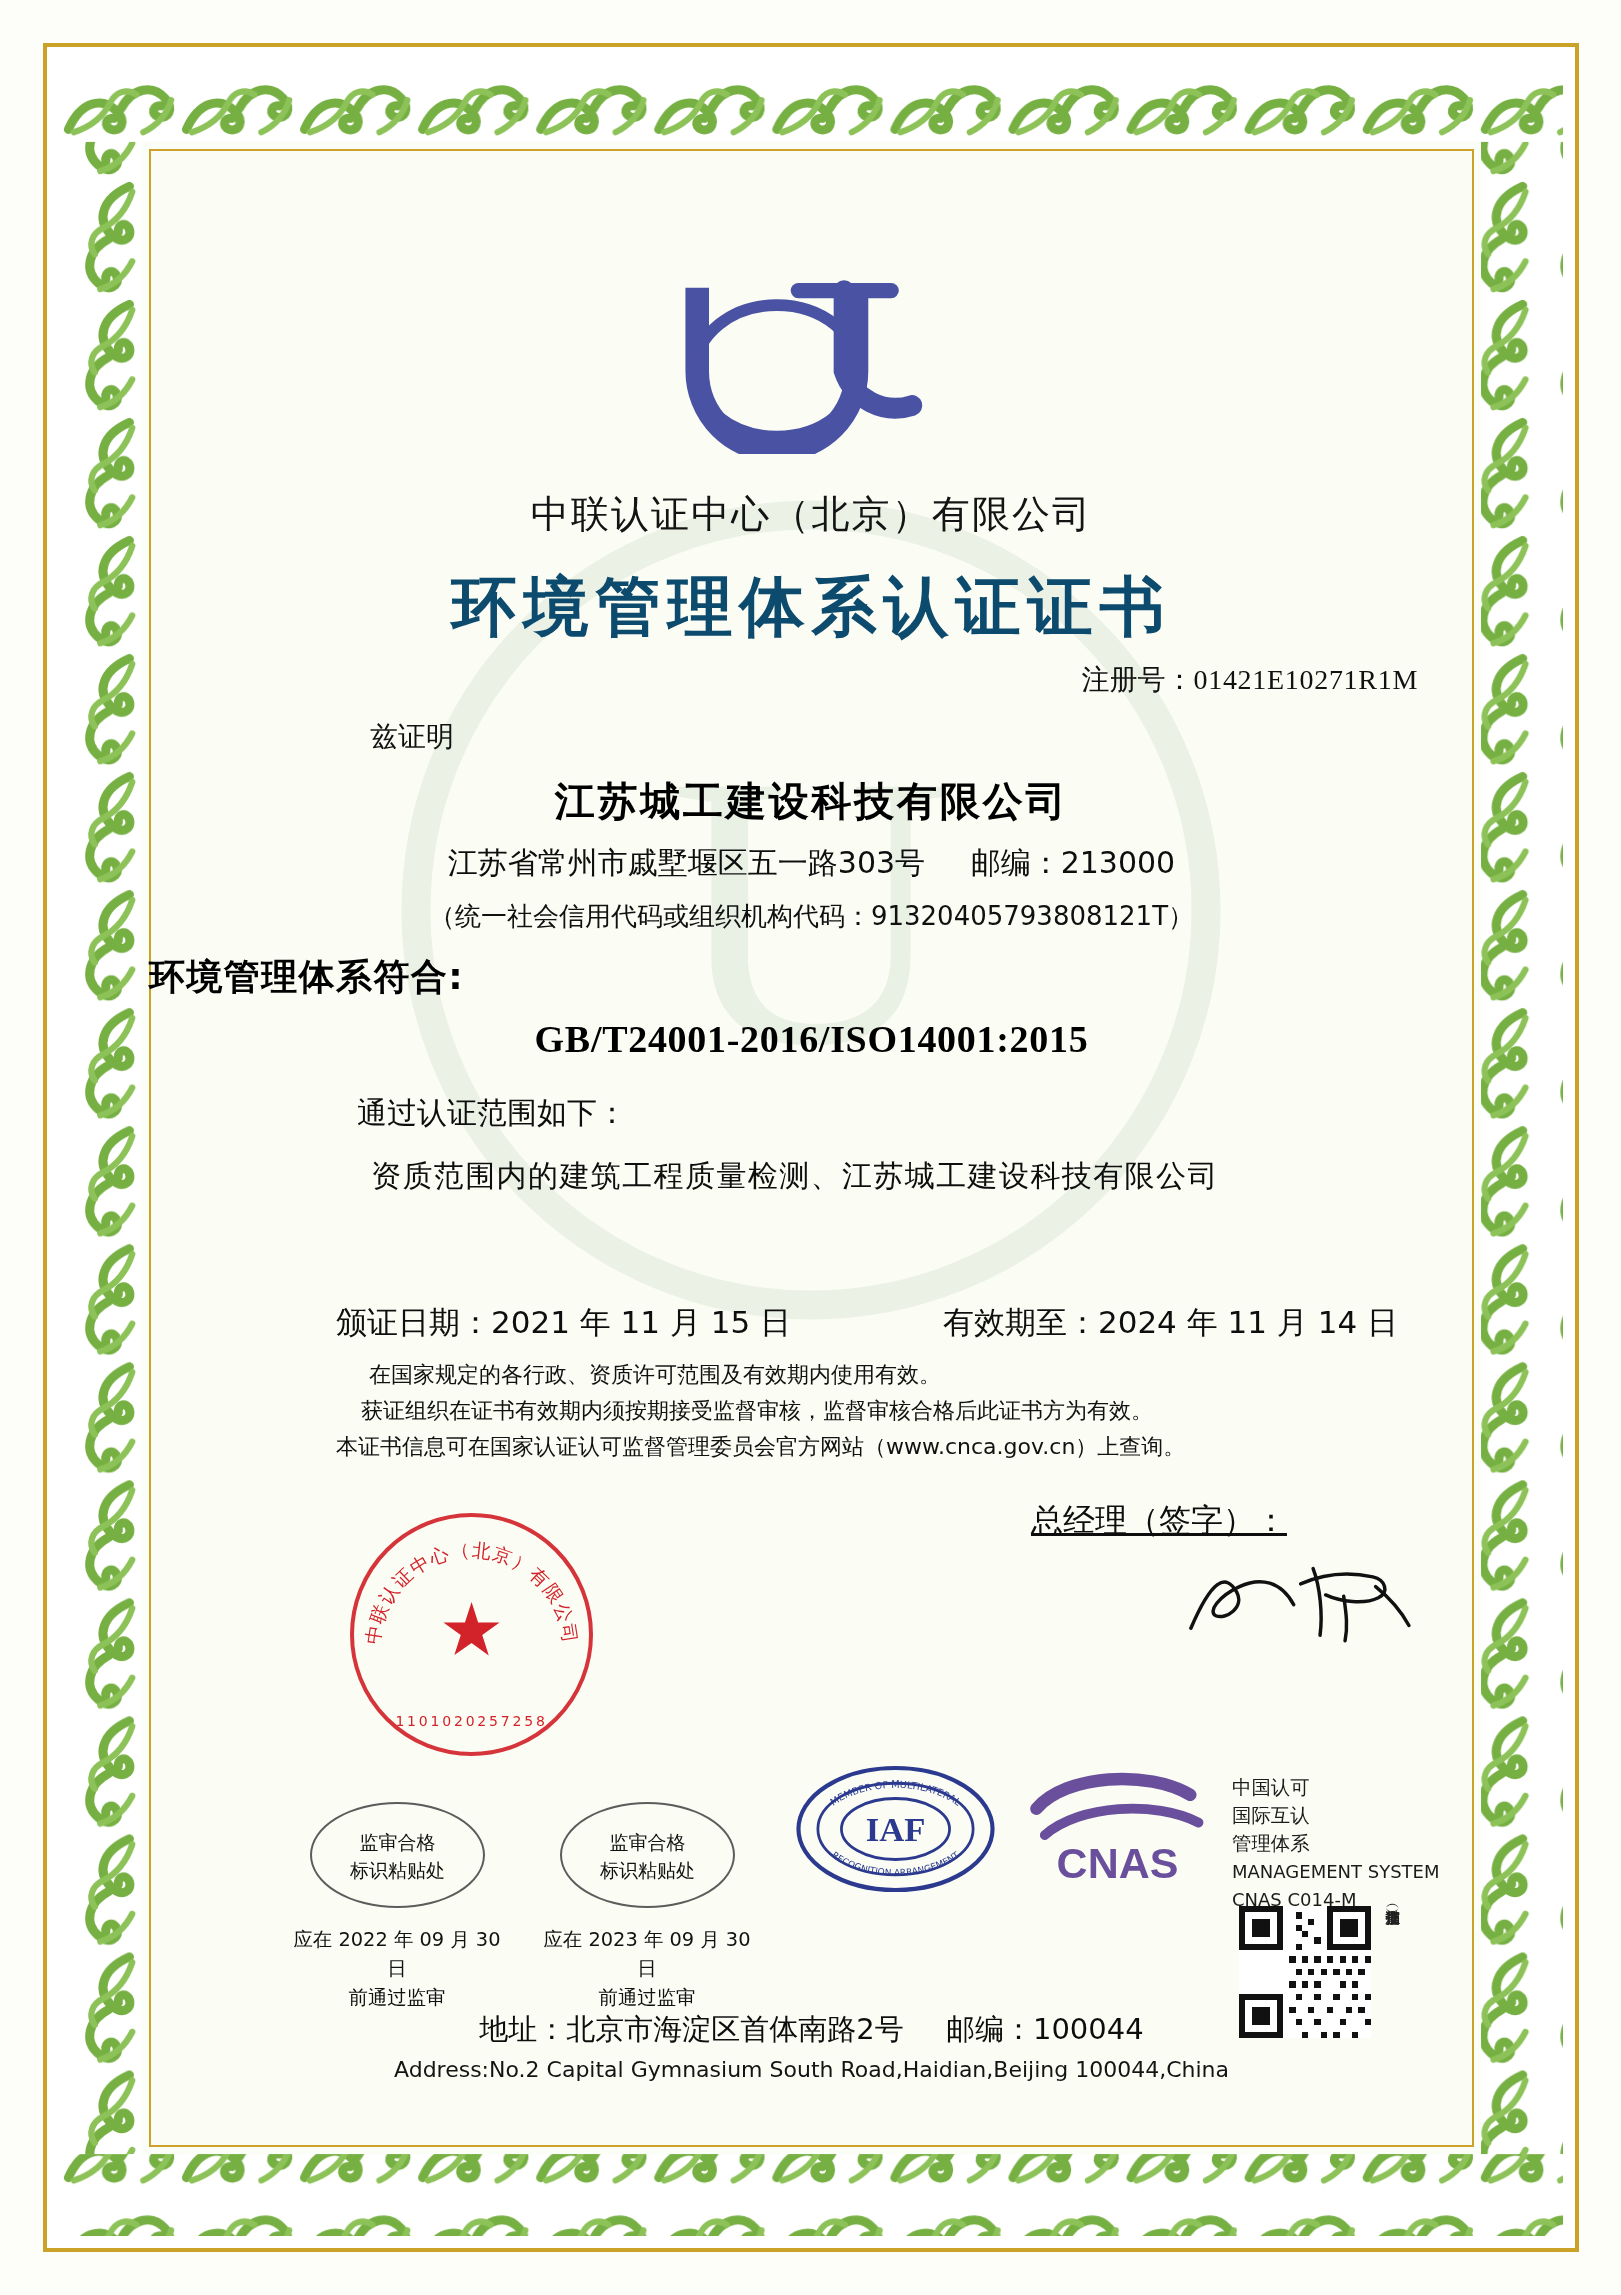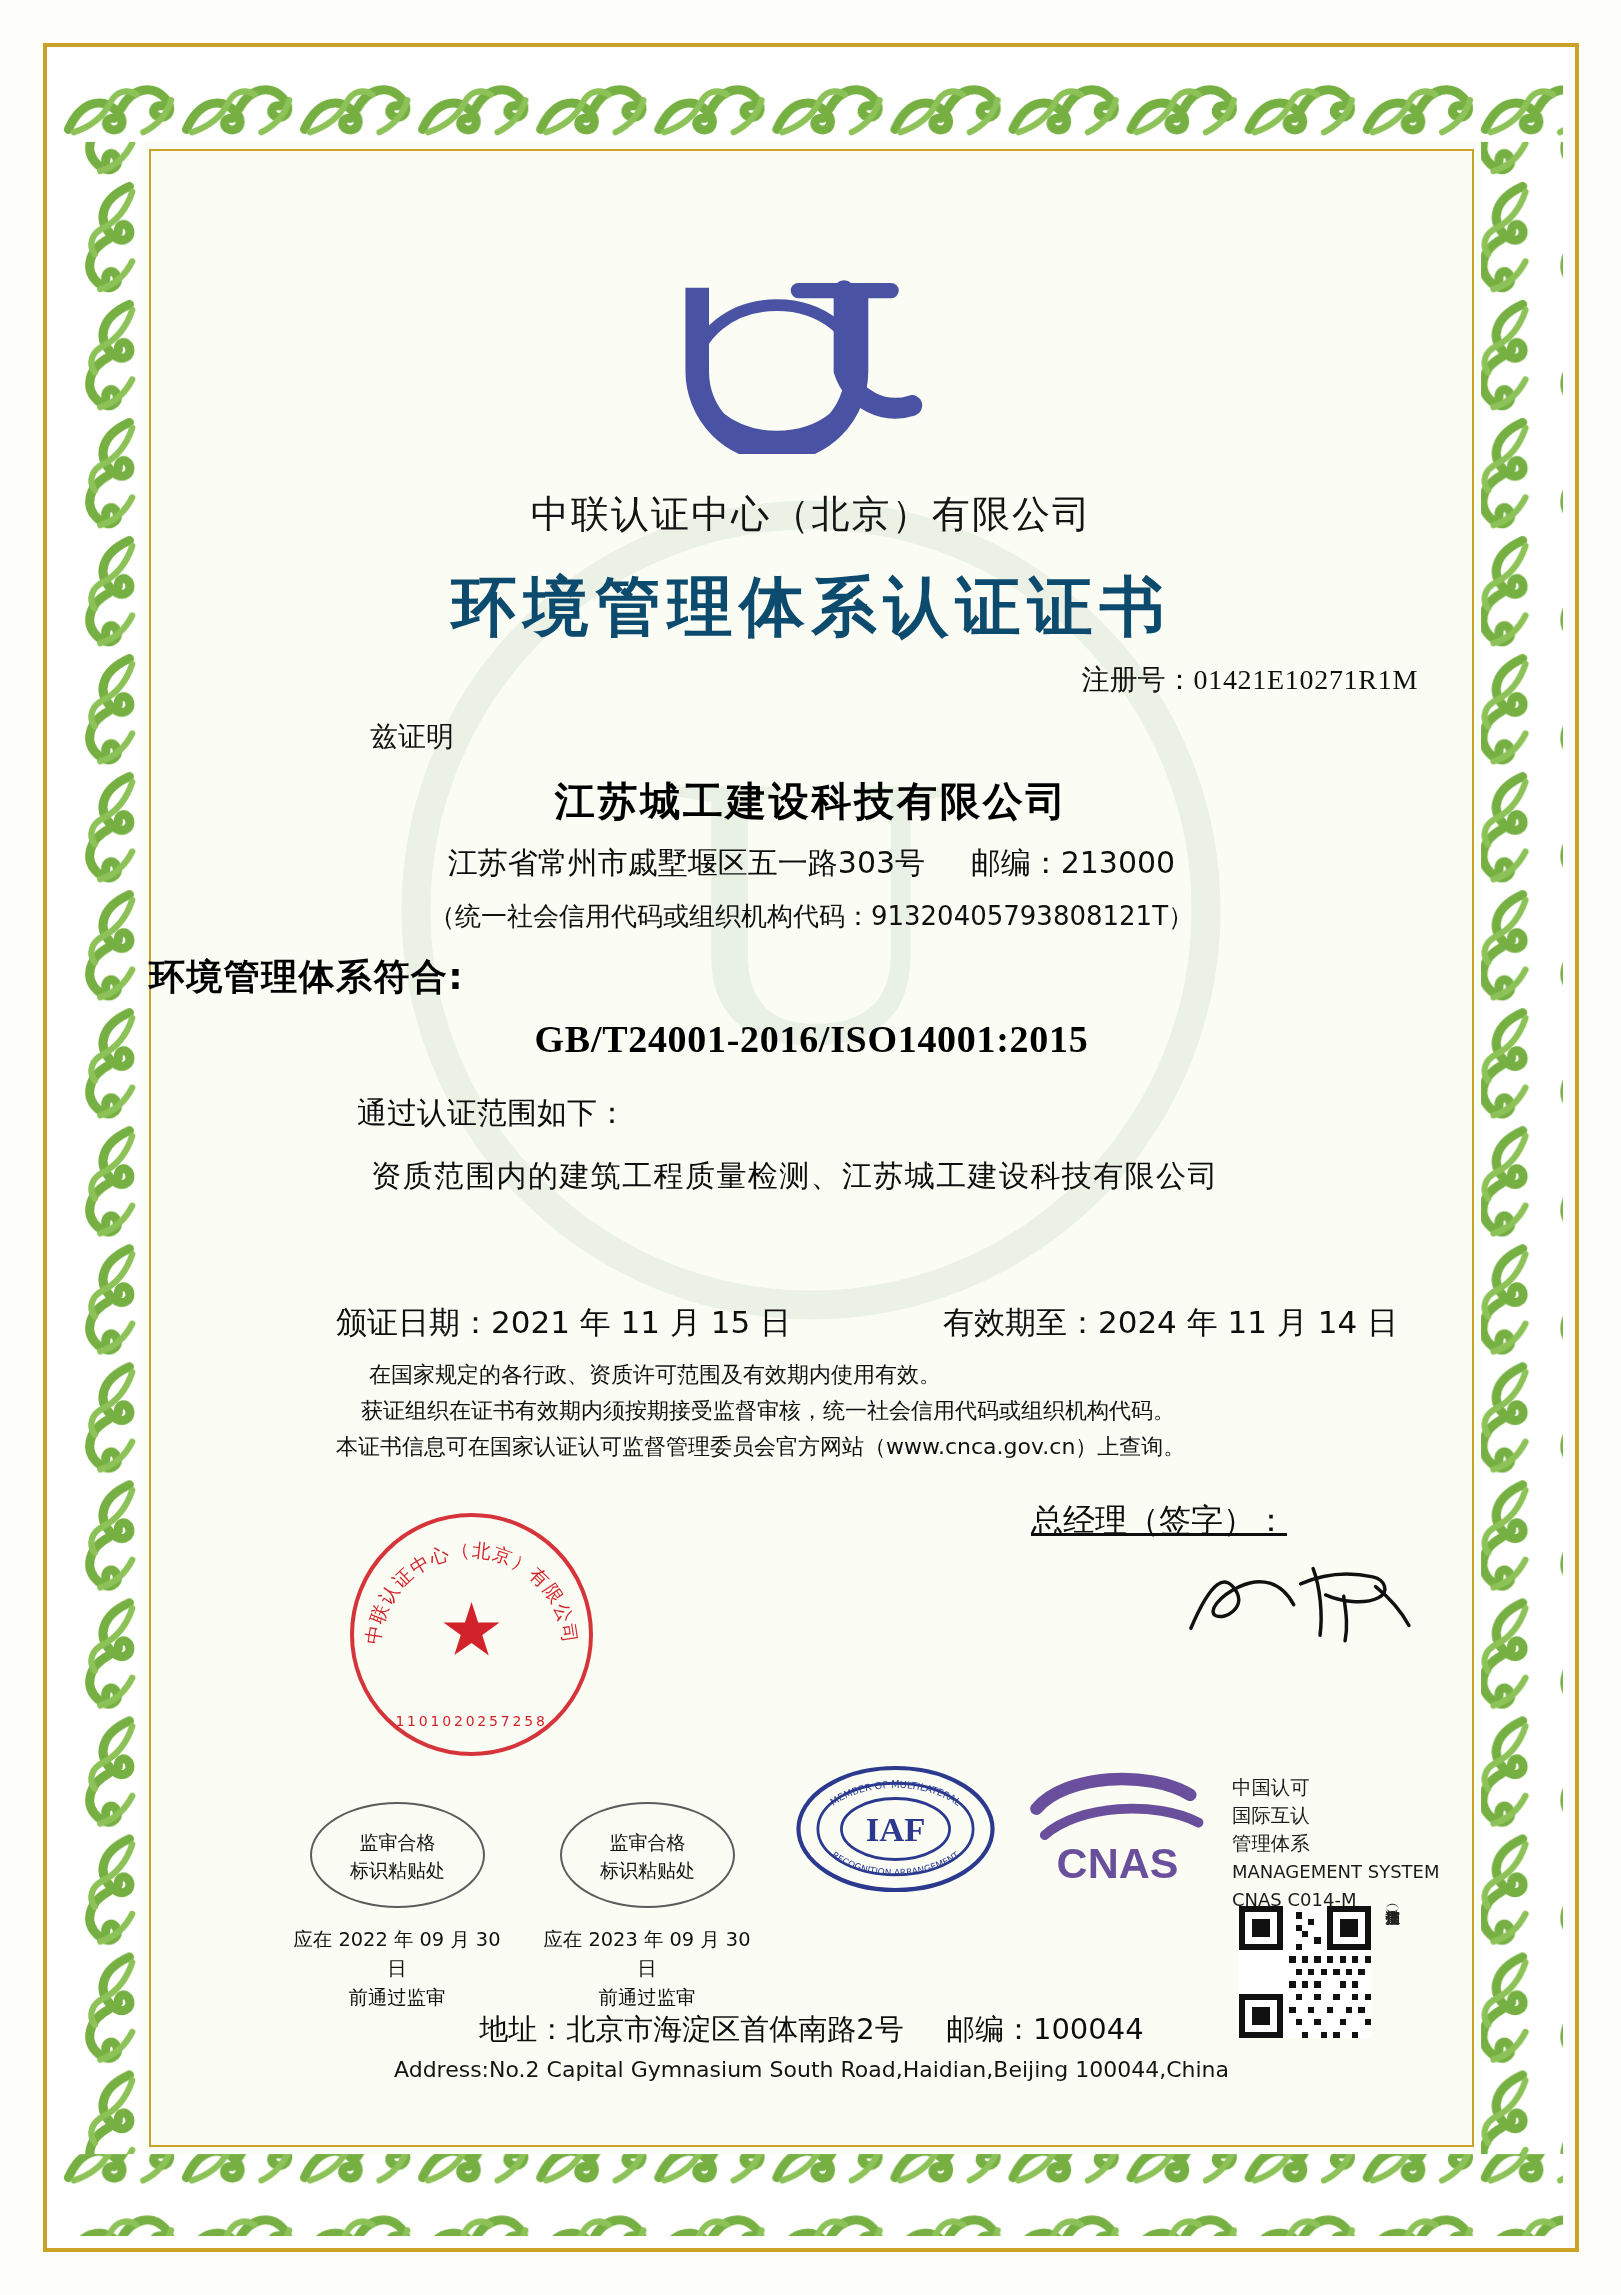--- a/index.html
+++ b/index.html
@@ -459,21 +459,21 @@
 
     <div class="scope-text">资质范围内的建筑工程质量检测、江苏城工建设科技有限公司</div>
 
     <div class="dates">
       <span>颁证日期：2021 年 11 月 15 日</span>
       <span>有效期至：2024 年 11 月 14 日</span>
     </div>
 
     <div class="notes">
       <div>在国家规定的各行政、资质许可范围及有效期内使用有效。</div>
-      <div>获证组织在证书有效期内须按期接受监督审核，统一社会信用代码或组织机构代码。</div>
+      <div>获证组织在证书有效期内须按期接受监督审核，监督审核合格后此证书方为有效。</div>
       <div>本证书信息可在国家认证认可监督管理委员会官方网站（www.cnca.gov.cn）上查询。</div>
     </div>
 
     <div class="gm-label">总经理（签字）：</div>
 
     <svg class="signature" viewBox="0 0 360 180">
       <path d="M20,130 C50,60 70,50 86,78 C98,100 70,118 56,112 C44,106 60,84 90,70
                C120,56 150,62 168,96" fill="none" stroke="#111" stroke-width="5" stroke-linecap="round"></path>
       <path d="M196,44 C206,70 210,110 206,140" fill="none" stroke="#111" stroke-width="5" stroke-linecap="round"></path>
       <path d="M178,66 C210,52 246,48 282,56 C300,60 306,78 290,86 C270,96 236,92 214,82" fill="none" stroke="#111" stroke-width="5" stroke-linecap="round"></path>

